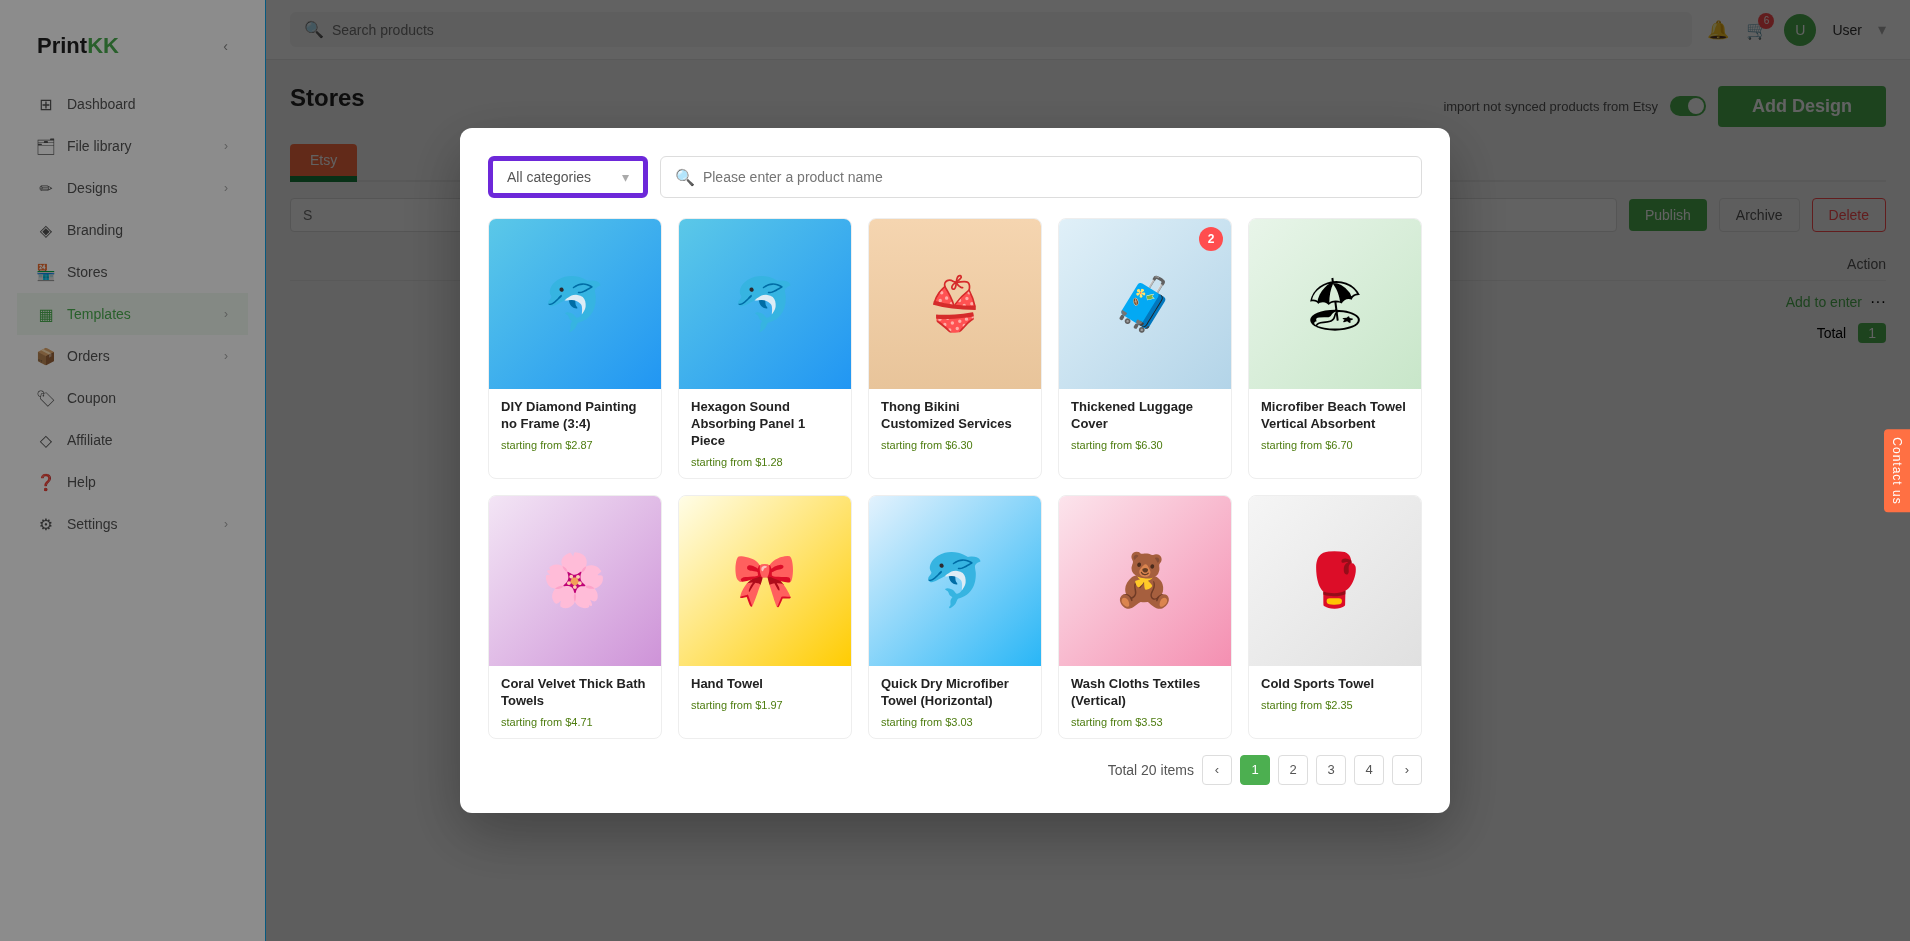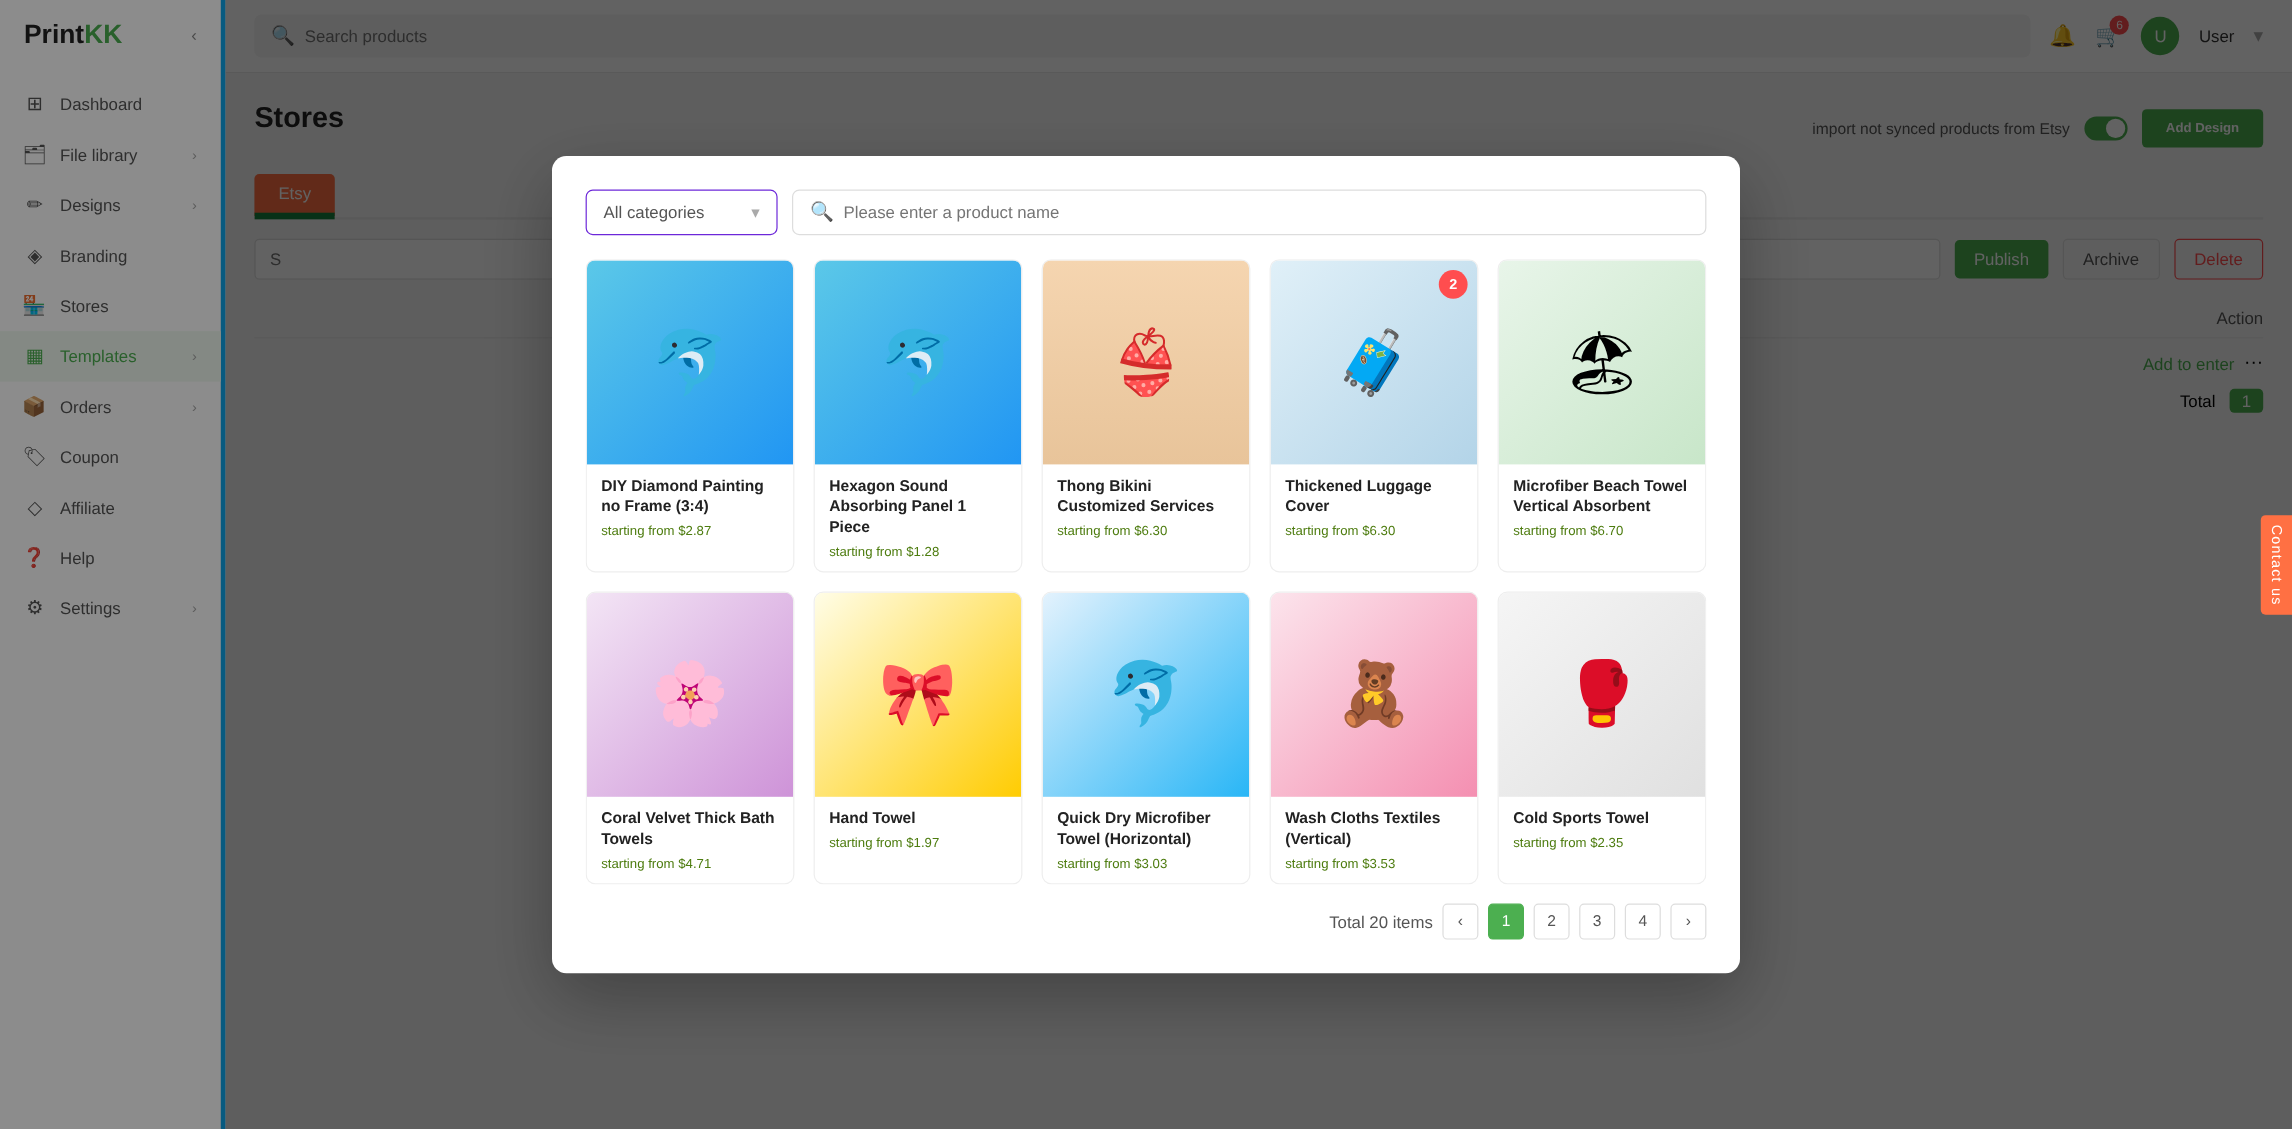--- a/index.html
+++ b/index.html
@@ -2,21 +2,21 @@
 <html><head>
   <meta charset="utf-8">
   <style>
     * { box-sizing: border-box; margin: 0; padding: 0; }
     body { font-family: -apple-system, BlinkMacSystemFont, 'Segoe UI', sans-serif; background: #f0f0f0; width: 1910px; height: 941px; overflow: hidden; }
 
     
     .app-container { display: flex; width: 1910px; height: 941px; }
 
     
-    .sidebar { width: 188px; background: #fff; border-right: 4px solid #0ea5e9; display: flex; flex-direction: column; padding: 0; flex-shrink: 0; }
+    .sidebar { width: 266px; background: #fff; border-right: 1px solid #0ea5e9; display: flex; flex-direction: column; padding: 17px; flex-shrink: 0; }
     .sidebar-logo { padding: 16px 20px; display: flex; align-items: center; gap: 4px; }
     .logo-text { font-size: 22px; font-weight: 700; color: #222; }
     .logo-kk { color: #4CAF50; }
     .sidebar-collapse { margin-left: auto; cursor: pointer; color: #888; font-size: 14px; }
 
     .sidebar-nav { flex: 1; padding: 8px 0; }
     .nav-item { display: flex; align-items: center; gap: 12px; padding: 12px 20px; cursor: pointer; color: #555; font-size: 14px; font-weight: 500; }
     .nav-item.active { color: #4CAF50; background: #f0faf0; }
     .nav-item .nav-icon { width: 18px; height: 18px; display: flex; align-items: center; justify-content: center; font-size: 16px; flex-shrink: 0; }
     .nav-item .nav-arrow { margin-left: auto; font-size: 12px; color: #aaa; }
@@ -58,21 +58,21 @@
     
     .overlay { position: fixed; top: 0; left: 0; width: 1910px; height: 941px; background: rgba(0,0,0,0.45); display: flex; align-items: center; justify-content: center; z-index: 100; }
 
     
     .modal { background: #fff; border-radius: 12px; width: 990px; max-height: 800px; display: flex; flex-direction: column; padding: 28px; box-shadow: 0 20px 60px rgba(0,0,0,0.3); position: relative; }
     .modal-header { display: flex; align-items: center; justify-content: space-between; margin-bottom: 20px; }
     .modal-title { font-size: 20px; font-weight: 700; color: #222; }
     .modal-close { width: 32px; height: 32px; border-radius: 50%; border: none; background: transparent; cursor: pointer; font-size: 20px; color: #555; display: flex; align-items: center; justify-content: center; }
 
     .modal-filters { display: flex; gap: 12px; margin-bottom: 20px; }
-    .filter-select { border: 1px solid #6d28d9; border-radius: 6px; padding: 8px 14px; font-size: 14px; color: #555; display: flex; align-items: center; gap: 8px; cursor: pointer; min-width: 160px; }
+    .filter-select { border: 5px solid #6d28d9; border-radius: 6px; padding: 8px 14px; font-size: 14px; color: #555; display: flex; align-items: center; gap: 8px; cursor: pointer; min-width: 160px; }
     .filter-select .chevron { margin-left: auto; color: #aaa; }
     .search-input-wrap { flex: 1; border: 1px solid #ddd; border-radius: 6px; padding: 8px 14px; display: flex; align-items: center; gap: 8px; }
     .search-input-wrap input { border: none; outline: none; font-size: 14px; color: #555; width: 100%; }
 
     .products-grid { display: grid; grid-template-columns: repeat(5, 1fr); gap: 16px; overflow-y: auto; flex: 1; }
     .product-card { border: 1px solid #eee; border-radius: 8px; overflow: hidden; cursor: pointer; transition: box-shadow 0.2s; }
     .product-img { width: 100%; height: 170px; object-fit: cover; background: #f8f8f8; display: flex; align-items: center; justify-content: center; font-size: 40px; position: relative; }
     .product-badge { position: absolute; top: 8px; right: 8px; background: #ff4d4f; color: #fff; border-radius: 50%; width: 24px; height: 24px; font-size: 12px; display: flex; align-items: center; justify-content: center; font-weight: 700; }
     .product-info { padding: 10px 12px; }
     .product-name { font-size: 13px; font-weight: 600; color: #222; margin-bottom: 6px; line-height: 1.3; }
@@ -163,21 +163,21 @@
         <span style="color:#aaa;cursor:pointer;">▾</span>
       </div>
     </div>
 
     <div class="page-body">
       <div style="display:flex;align-items:center;justify-content:space-between;margin-bottom:16px;">
         <h1 class="page-title">Stores</h1>
         <div style="display:flex;align-items:center;gap:12px;">
           <span style="font-size:13px;color:#555;">import not synced products from Etsy</span>
           <div class="toggle on"></div>
-          <button class="btn-add-design" style="background:#4CAF50;color:#fff;border:none;border-radius:4px;padding:10px 20px;cursor:pointer;font-size:11px;font-weight:600;">Add Design</button>
+          <button class="btn-add-design" style="background:#4CAF50;color:#fff;border:none;border-radius:4px;padding:10px 34px;cursor:pointer;font-size:18px;font-weight:600;">Add Design</button>
         </div>
       </div>
 
       <div class="store-tabs">
         <div class="store-tab active">Etsy</div>
       </div>
 
       <div class="toolbar">
         <input class="toolbar-search" placeholder="S" style="">
         <button class="btn-publish">Publish</button>

